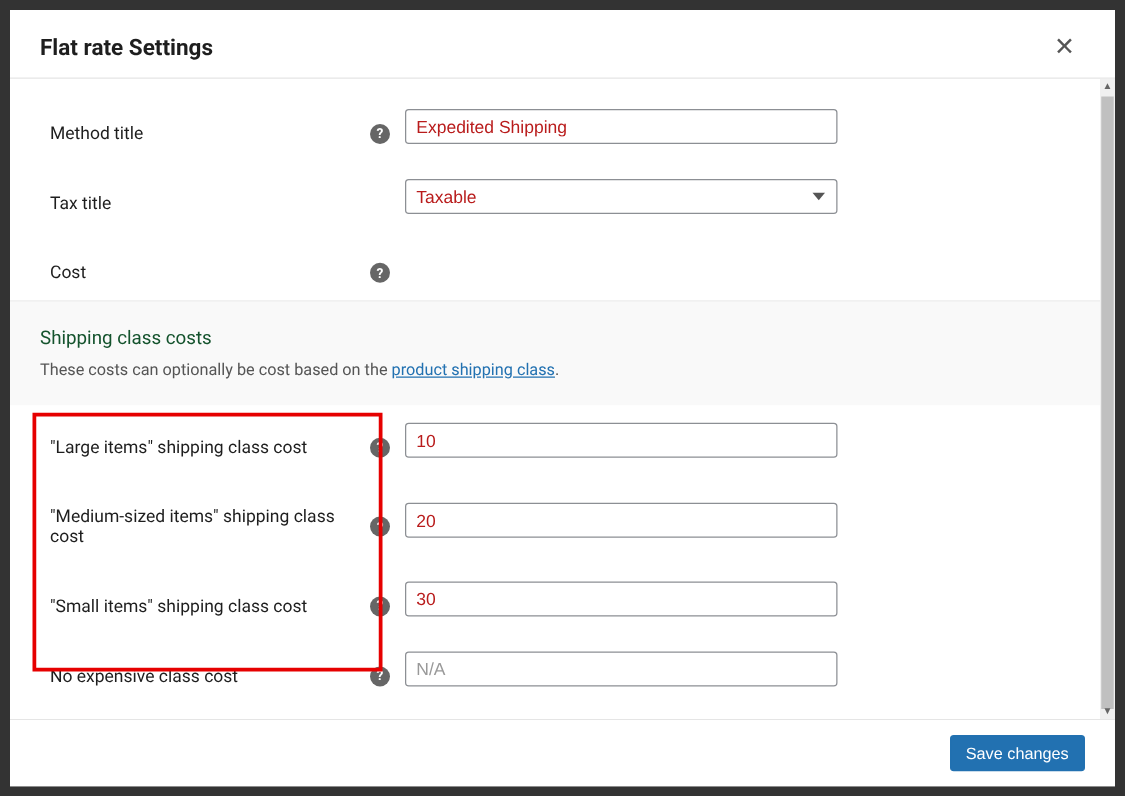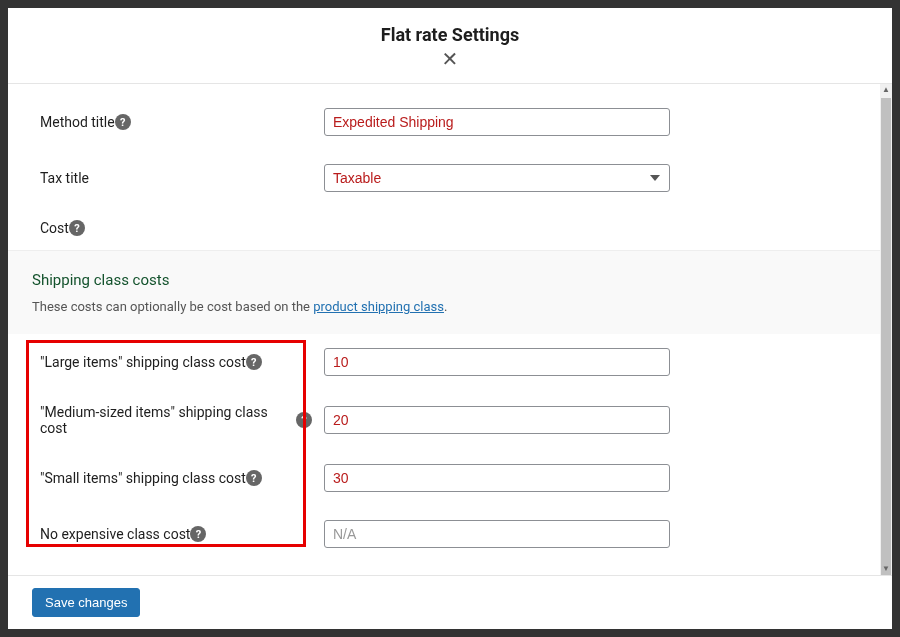--- a/index.html
+++ b/index.html
@@ -24,21 +24,20 @@
       background: #fff;
       display: flex;
       flex-direction: column;
     }
     .modal-header {
       padding: 16px 24px 10px 24px;
       display: flex;
       justify-content: space-between;
       align-items: center;
       border-bottom: 1px solid #e5e5e5;
-      flex-direction: column;
     }
     .modal-header h1 {
       font-size: 18px;
       font-weight: 700;
       color: #1e1e1e;
     }
     .close-btn {
       background: none;
       border: none;
       font-size: 20px;
@@ -57,21 +56,23 @@
     .form-row {
       display: flex;
       align-items: center;
       padding: 14px 0;
     }
     .form-label {
       width: 292px;
       flex-shrink: 0;
       display: flex;
       align-items: center;
+      justify-content: space-between;
       padding-right: 10px;
+      margin-top: 11px;
     }
     .form-label-text {
       font-size: 14px;
       color: #1e1e1e;
       padding-left: 8px;
     }
     .help-icon {
       width: 16px;
       height: 16px;
       border-radius: 50%;
@@ -152,20 +153,21 @@
     }
     .highlight-box {
       border: 3px solid #e60000;
       padding: 0;
       margin-left: -2px;
     }
     .modal-footer {
       border-top: 1px solid #e5e5e5;
       padding: 12px 24px;
       display: flex;
+      justify-content: flex-end;
       background: #fff;
     }
     .save-btn {
       background: #2271b1;
       color: #fff;
       border: 1px solid #2271b1;
       border-radius: 3px;
       padding: 6px 12px;
       font-size: 13px;
       cursor: pointer;

